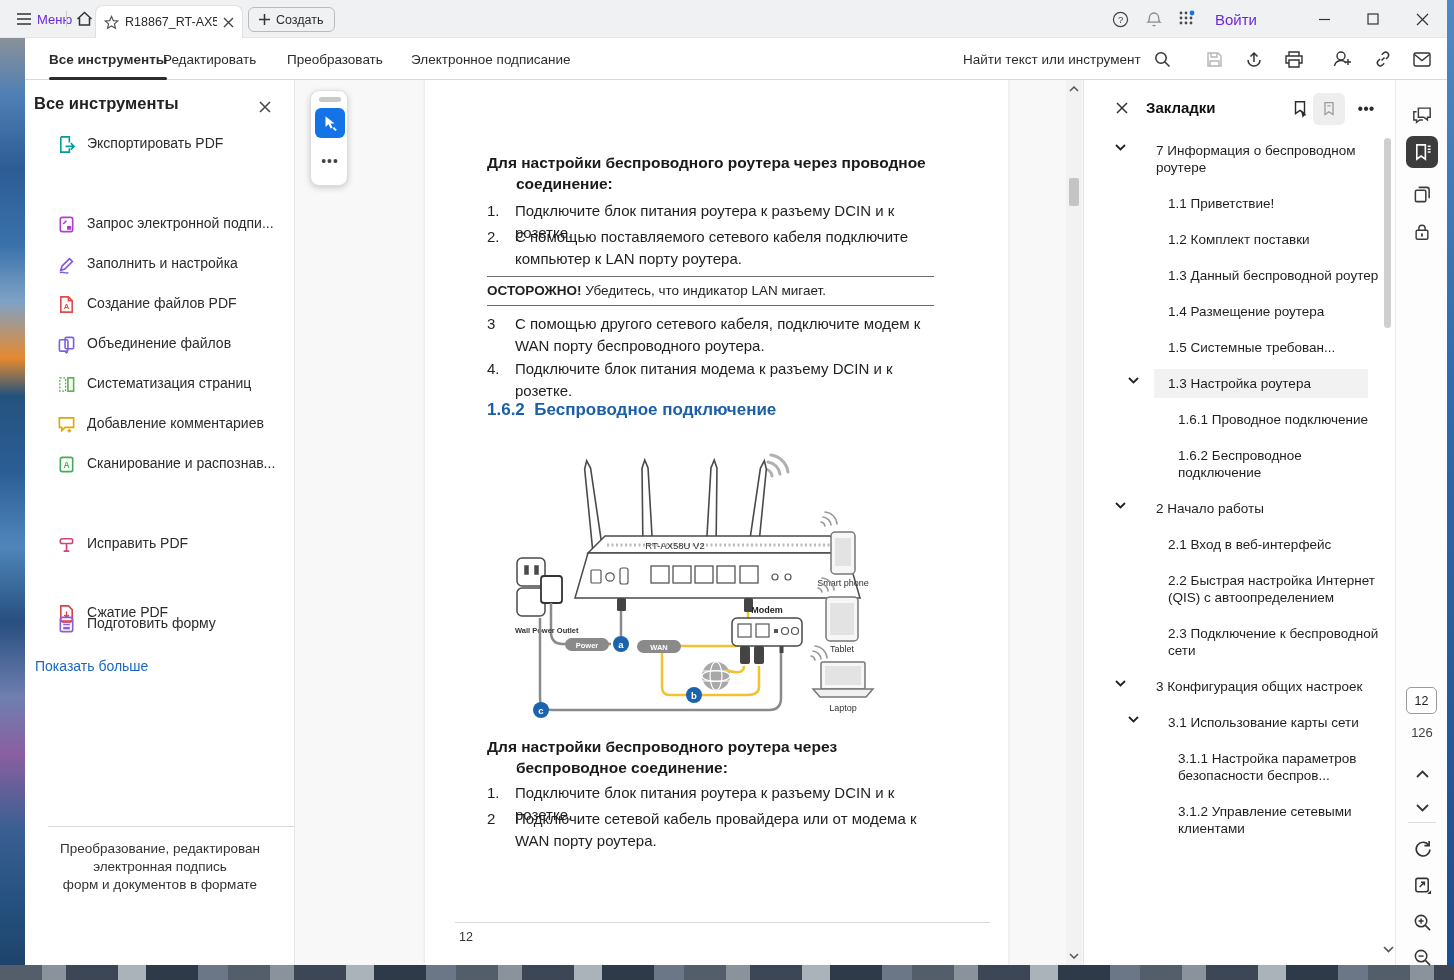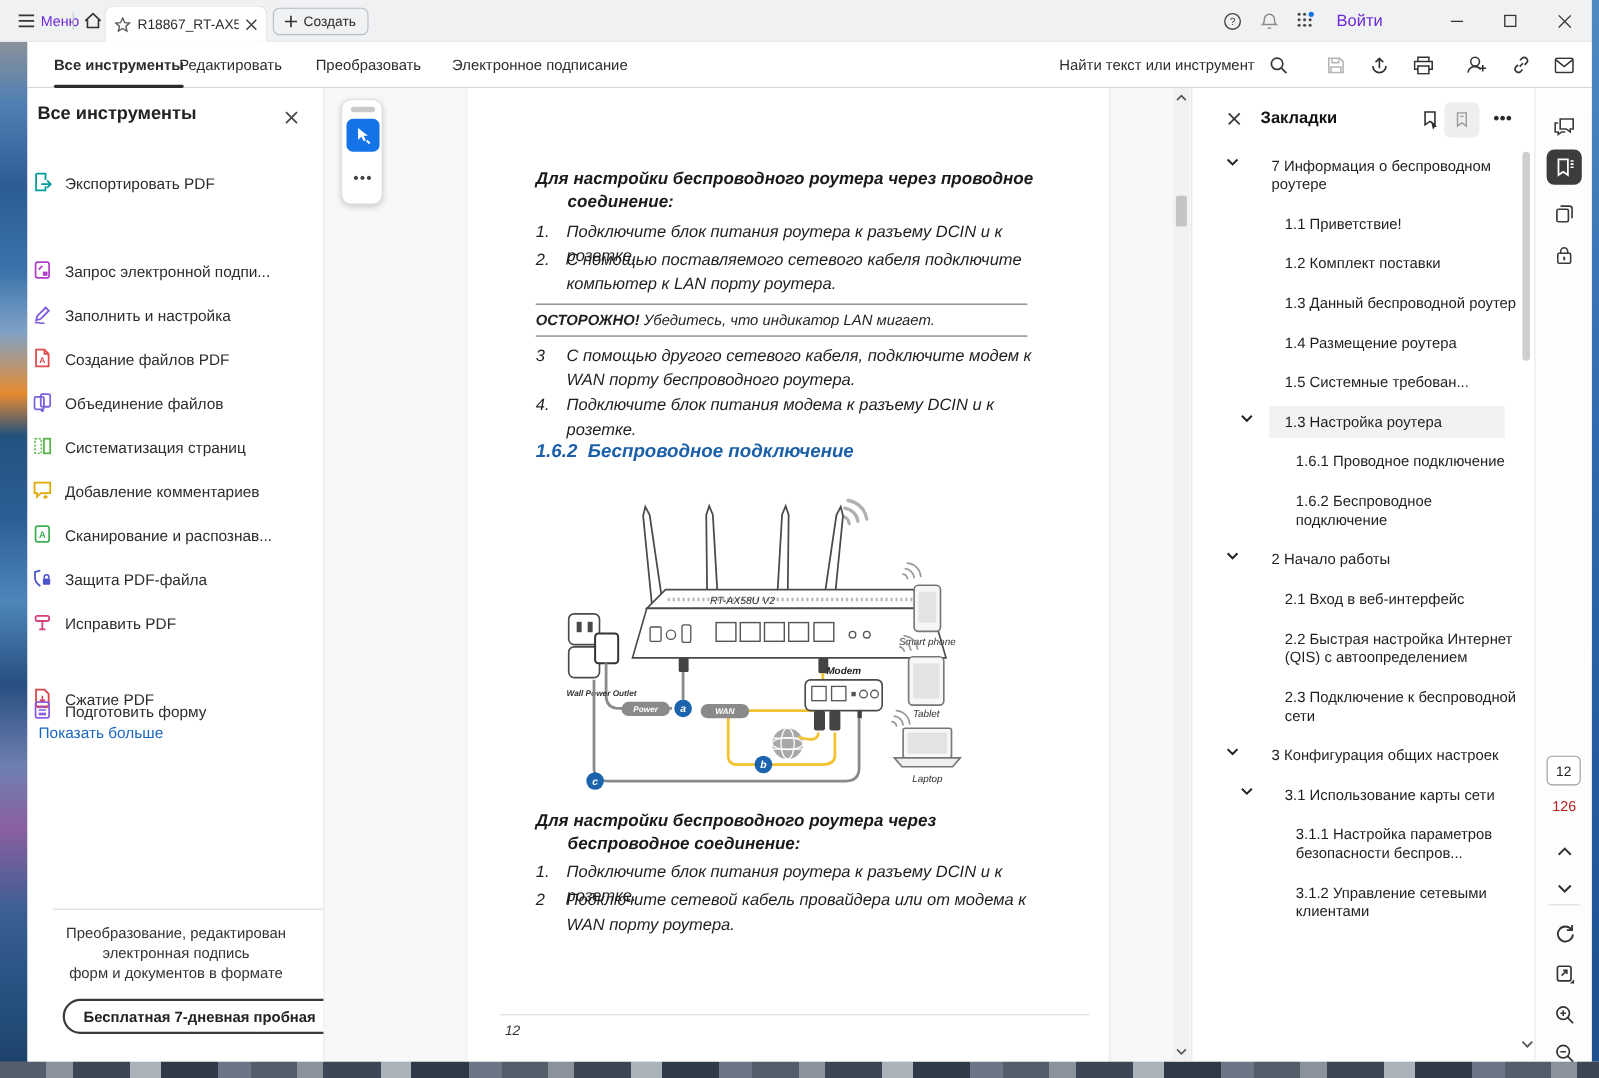--- a/index.html
+++ b/index.html
@@ -32,30 +32,30 @@
   .rib-tab.active::after { content:""; position:absolute; left:0; right:0; bottom:0; height:3px; background:#2c2c2c; border-radius:2px; }
   .t2-ico { position:absolute; top:10px; width:22px; height:22px; display:flex; align-items:center; justify-content:center; color:#3b3b3b; }
   .search-lab { position:absolute; top:0; height:42px; display:flex; align-items:center; font-size:13.5px; color:#2c2c2c;text-align:right; }
 
   svg.ic { display:block; }
 
   
   .tools-panel { position:absolute; left:25px; top:80px; width:270px; height:885px; background:#fff; overflow:hidden; border-right:1px solid #e6e6e6; }
   .tools-title { position:absolute; left:9px; top:14px; font-size:16.5px; font-weight:bold; color:#222; }
   .tools-close { position:absolute; right:18px; top:16px; width:22px; height:22px; display:flex; align-items:center; justify-content:center; color:#444; }
-  .tool-item { position:absolute; left:0; width:270px; height:40px; display:flex; align-items:flex-end; padding-left:4px; gap:11px; font-size:14px; color:#2c2c2c; }
+  .tool-item { position:absolute; left:0; width:270px; height:40px; display:flex; align-items:flex-start; padding-left:32px; gap:11px; font-size:14px; color:#2c2c2c; }
   .tool-ico { width:19px; height:19px; flex:0 0 19px; }
   .show-more { position:absolute; left:10px; top:578px; font-size:14px; }
   .promo { position:absolute; left:-30px; top:760px; width:330px; text-align:center; font-size:13.5px; line-height:18px; color:#333; }
   .promo-rule { position:absolute; left:23px; top:746px; width:330px; height:1px; background:#d9d9d9; }
   .trial-btn { position:absolute; left:32px; top:828px; width:300px; height:32px; border:2px solid #3a3a3a; border-radius:17px; font-size:13.5px; font-weight:bold; color:#222; display:flex; align-items:center; padding-left:17px; background:#fff; white-space:nowrap; }
 
   
   .canvas { position:absolute; left:295px; top:80px; width:788px; height:885px; background:#f8f8f8; overflow:hidden; }
-  .pdf-page { position:absolute; left:130px; top:0; width:583px; height:885px; background:#fff; box-shadow:0 0 3px rgba(0,0,0,.12); font-family:"Liberation Sans", sans-serif;font-style:italic; }
+  .pdf-page { position:absolute; left:130px; top:0; width:583px; height:885px; background:#fff; box-shadow:0 0 3px rgba(0,0,0,.12); font-family:"Liberation Sans", sans-serif; }
   .doc-h { position:absolute; left:62px; width:462px; font-size:15.5px; font-weight:bold; line-height:21px; color:#1a1a1a; padding-left:29px; text-indent:-29px; }
   .step { position:absolute; left:62px; width:452px; display:flex; font-size:15px; line-height:22px; color:#1f1f1f; }
   .step .n { flex:0 0 28px; }
   .caution { position:absolute; left:62px; width:447px; border-top:1px solid #6b6b6b; border-bottom:1px solid #6b6b6b; padding:6px 0 7px 0; font-size:13.5px; color:#1f1f1f; }
   .sec-h { position:absolute; left:62px; font-size:17px; font-weight:bold; }
   .foot-rule { position:absolute; left:30px; right:18px; height:1px; background:#d9d9d9; }
   .foot-num { position:absolute; left:34px; font-size:12.5px; color:#333; }
 
   
   .quickbar { position:absolute; left:15px; top:10px; width:38px; height:96px; background:#fff; border:1px solid #ddd; border-radius:9px; box-shadow:0 2px 6px rgba(0,0,0,.18); }
@@ -81,21 +81,21 @@
   .bm-l1 { padding-left:72px; } .bm-l2 { padding-left:84px; } .bm-l3 { padding-left:94px; }
   .sel-bg { position:absolute; left:70px; right:12px; top:-6px; bottom:-6px; background:#f2f2f2; z-index:-1; }
   .bm-scroll { position:absolute; left:300px; top:58px; width:7px; height:190px; background:#cfcfcf; border-radius:4px; }
   .bm-downarr { position:absolute; left:296px; top:862px; width:16px; height:14px; color:#555; display:flex; align-items:center; justify-content:center; }
 
   
   .rail { position:absolute; left:1395px; top:80px; width:52px; height:885px; background:#fdfdfd; border-left:1px solid #ececec; }
   .rail-ico { position:absolute; left:10px; width:32px; height:32px; display:flex; align-items:center; justify-content:center; color:#3b3b3b; }
   .rail-ico.sel { background:#3c3c3c; border-radius:7px; color:#fff; }
   .page-box { position:absolute; left:10px; top:607px; width:31px; height:27px; border:1px solid #9a9a9a; border-radius:5px; font-size:12.5px; text-align:center; font-family:"Liberation Sans", sans-serif; color:#222; background:#fff; }
-  .page-total { position:absolute; left:0; top:645px; width:52px; text-align:center; font-size:13px; color:#b91c1c; }
+  .page-total { position:absolute; left:0; top:645px; width:52px; text-align:center; font-size:13px; color:#404040; }
   .rail-div { position:absolute; left:12px; top:742px; width:28px; height:1px; background:#ddd; }
 </style>
 </head>
 <body>
 
 <div class="screen">
 
   <div class="wp wp-left"></div>
   <div class="wp wp-bottom"></div>
   <div class="wp wp-right"></div>
@@ -303,30 +303,20 @@
     </div>
     <div class="tool-item" style="top:375px;">
       <span class="tool-ico" style="color: rgb(63, 174, 82);">
         <svg class="ic" width="19" height="19" viewBox="0 0 20 20">
             <rect x="3.5" y="2.5" width="13" height="15" rx="2" fill="none" stroke="currentColor" stroke-width="1.7"></rect>
             <text x="10" y="13.5" font-size="9" font-weight="bold" text-anchor="middle" fill="currentColor" font-family="Liberation Sans">A</text>
           </svg>
       </span>
         <span>Сканирование и распознав...</span>
     </div>
-    <div class="tool-item" style="top:415px;">
-      <span class="tool-ico" style="color: rgb(77, 83, 201);">
-        <svg class="ic" width="19" height="19" viewBox="0 0 20 20">
-            <path d="M8 2.5C8 2.5 5.5 4 3 4v6c0 4 3.5 6.5 5 7.5" fill="none" stroke="currentColor" stroke-width="1.7"></path>
-            <rect x="10.5" y="10.5" width="7" height="6" rx="1" fill="currentColor"></rect>
-            <path d="M11.8 10.5V9a2.2 2.2 0 0 1 4.4 0v1.5" fill="none" stroke="currentColor" stroke-width="1.5"></path>
-          </svg>
-      </span>
-        <span>Защита PDF-файла</span>
-    </div>
     <div class="tool-item" style="top:455px;">
       <span class="tool-ico" style="color: rgb(214, 64, 126);">
         <svg class="ic" width="19" height="19" viewBox="0 0 20 20">
             <rect x="3.5" y="4" width="13" height="5" rx="2" fill="none" stroke="currentColor" stroke-width="1.7"></rect>
             <path d="M10 9v8m-3 0h6" stroke="currentColor" stroke-width="1.7"></path>
           </svg>
       </span>
         <span>Исправить PDF</span>
     </div>
     <div class="tool-item" style="top:524px;">
@@ -351,21 +341,20 @@
     </div>
 
     <div class="show-more" style="color: rgb(26, 102, 194);">Показать больше</div>
 
     <div class="promo-rule"></div>
     <div class="promo">
       <div>Преобразование, редактирован</div>
       <div>электронная подпись</div>
       <div>форм и документов в формате</div>
     </div>
-    <div class="trial-btn">Бесплатная 7-дневная пробная</div>
   </div>
 
   <div class="canvas">
 
     <div class="quickbar">
       <div class="qb-handle"></div>
       <div class="qb-select" style="background: rgb(20, 115, 230);">
         <svg class="ic" width="18" height="18" viewBox="0 0 20 20">
             <path d="M5 2.5v12l3.4-3 2.3 4.6 2.2-1.1-2.3-4.5H15z" fill="#fff"></path>
             <path d="M13 16l3 3 1.5-1.5-3-3z" fill="#fff"></path>

